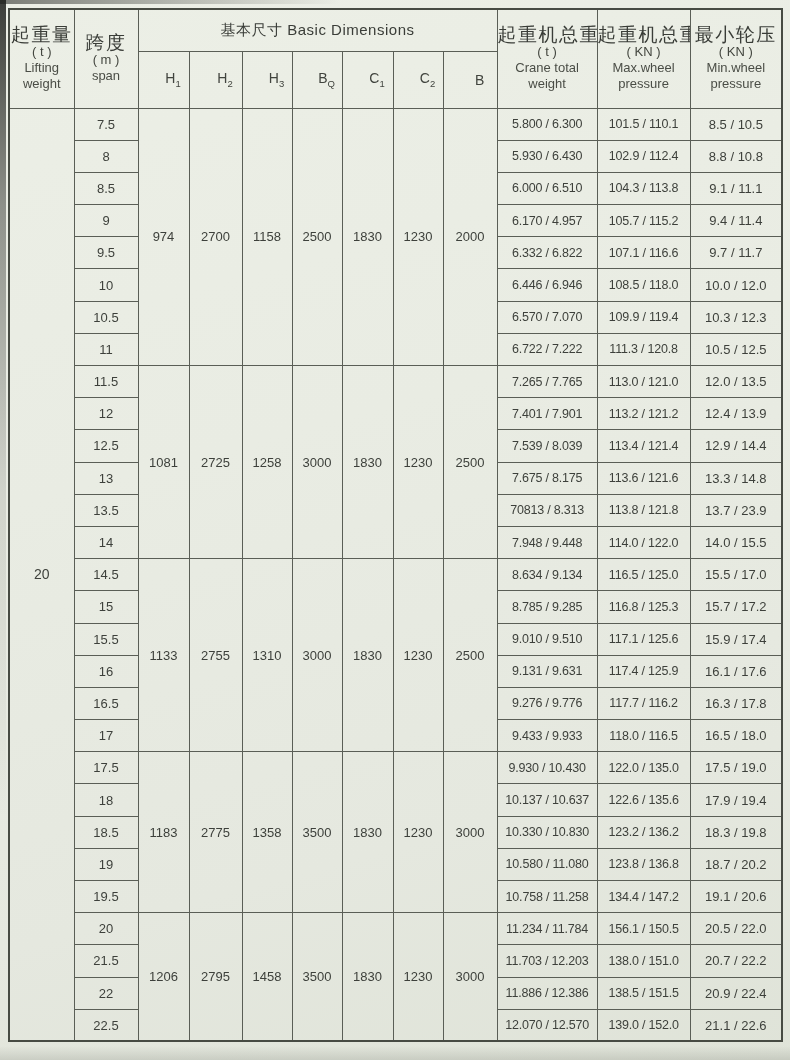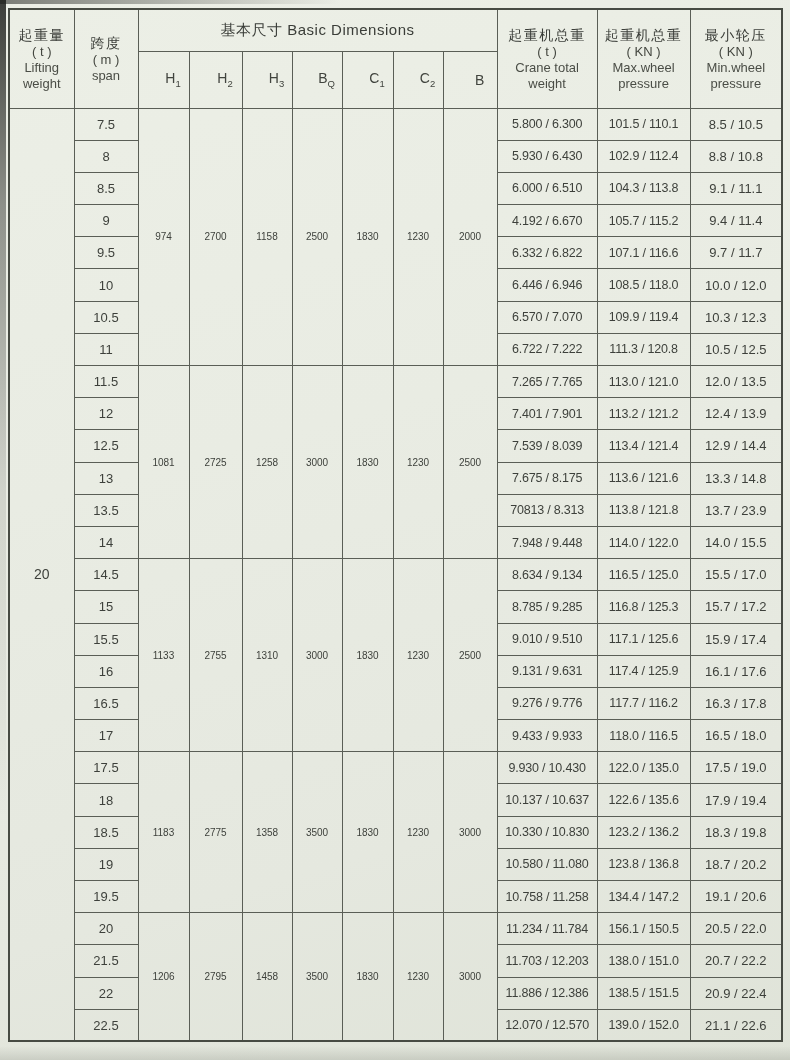--- a/index.html
+++ b/index.html
@@ -39,28 +39,28 @@
     text-align:center;
     vertical-align:middle;
     padding:0;
     white-space:nowrap;
     overflow:hidden;
   }
   thead tr.r1 { height:42px; }
   thead tr.r2 { height:57px; }
   tbody tr { height:32.2px; }
   th { font-weight:normal; }
-  .zh { font-size:14px; color:#3a3d38; letter-spacing:1.5px; line-height:18px; }
+  .zh { font-size:19px; color:#3a3d38; letter-spacing:1.5px; line-height:18px; }
   .unit { font-size:13px; color:#43463f; line-height:16px; }
   .en { font-size:13px; color:#4a4d46; line-height:16px; }
   .dims-title { font-size:15px; color:#3a3d38; letter-spacing:0.5px;margin-top:28px; }
   .dimhead { font-size:14px; color:#41443e;padding-left:19px; }
   .dimhead sub, .dim-val sub { font-size:9.5px; }
   td { font-size:13px; color:#3d403b; }
-  td.dim-val { font-size:10px; }
+  td.dim-val { font-size:13px; }
   td.lift-val { font-size:14px; }
   td.w-col { font-size:12.5px; letter-spacing:-0.2px; }
 </style>
 </head>
 <body>
 
 <div class="page">
   <div class="scan-left"></div>
   <div class="scan-top"></div>
   <div class="scan-bottom"></div>
@@ -145,21 +145,21 @@
           <td>8.8 / 10.8</td>
         </tr>
         <tr>
           <td>8.5</td>
           <td class="w-col">6.000 / 6.510</td>
           <td class="w-col">104.3 / 113.8</td>
           <td>9.1 / 11.1</td>
         </tr>
         <tr>
           <td>9</td>
-          <td class="w-col">4.192 / 6.670</td>
+          <td class="w-col">6.170 / 4.957</td>
           <td class="w-col">105.7 / 115.2</td>
           <td>9.4 / 11.4</td>
         </tr>
         <tr>
           <td>9.5</td>
           <td class="w-col">6.332 / 6.822</td>
           <td class="w-col">107.1 / 116.6</td>
           <td>9.7 / 11.7</td>
         </tr>
         <tr>

